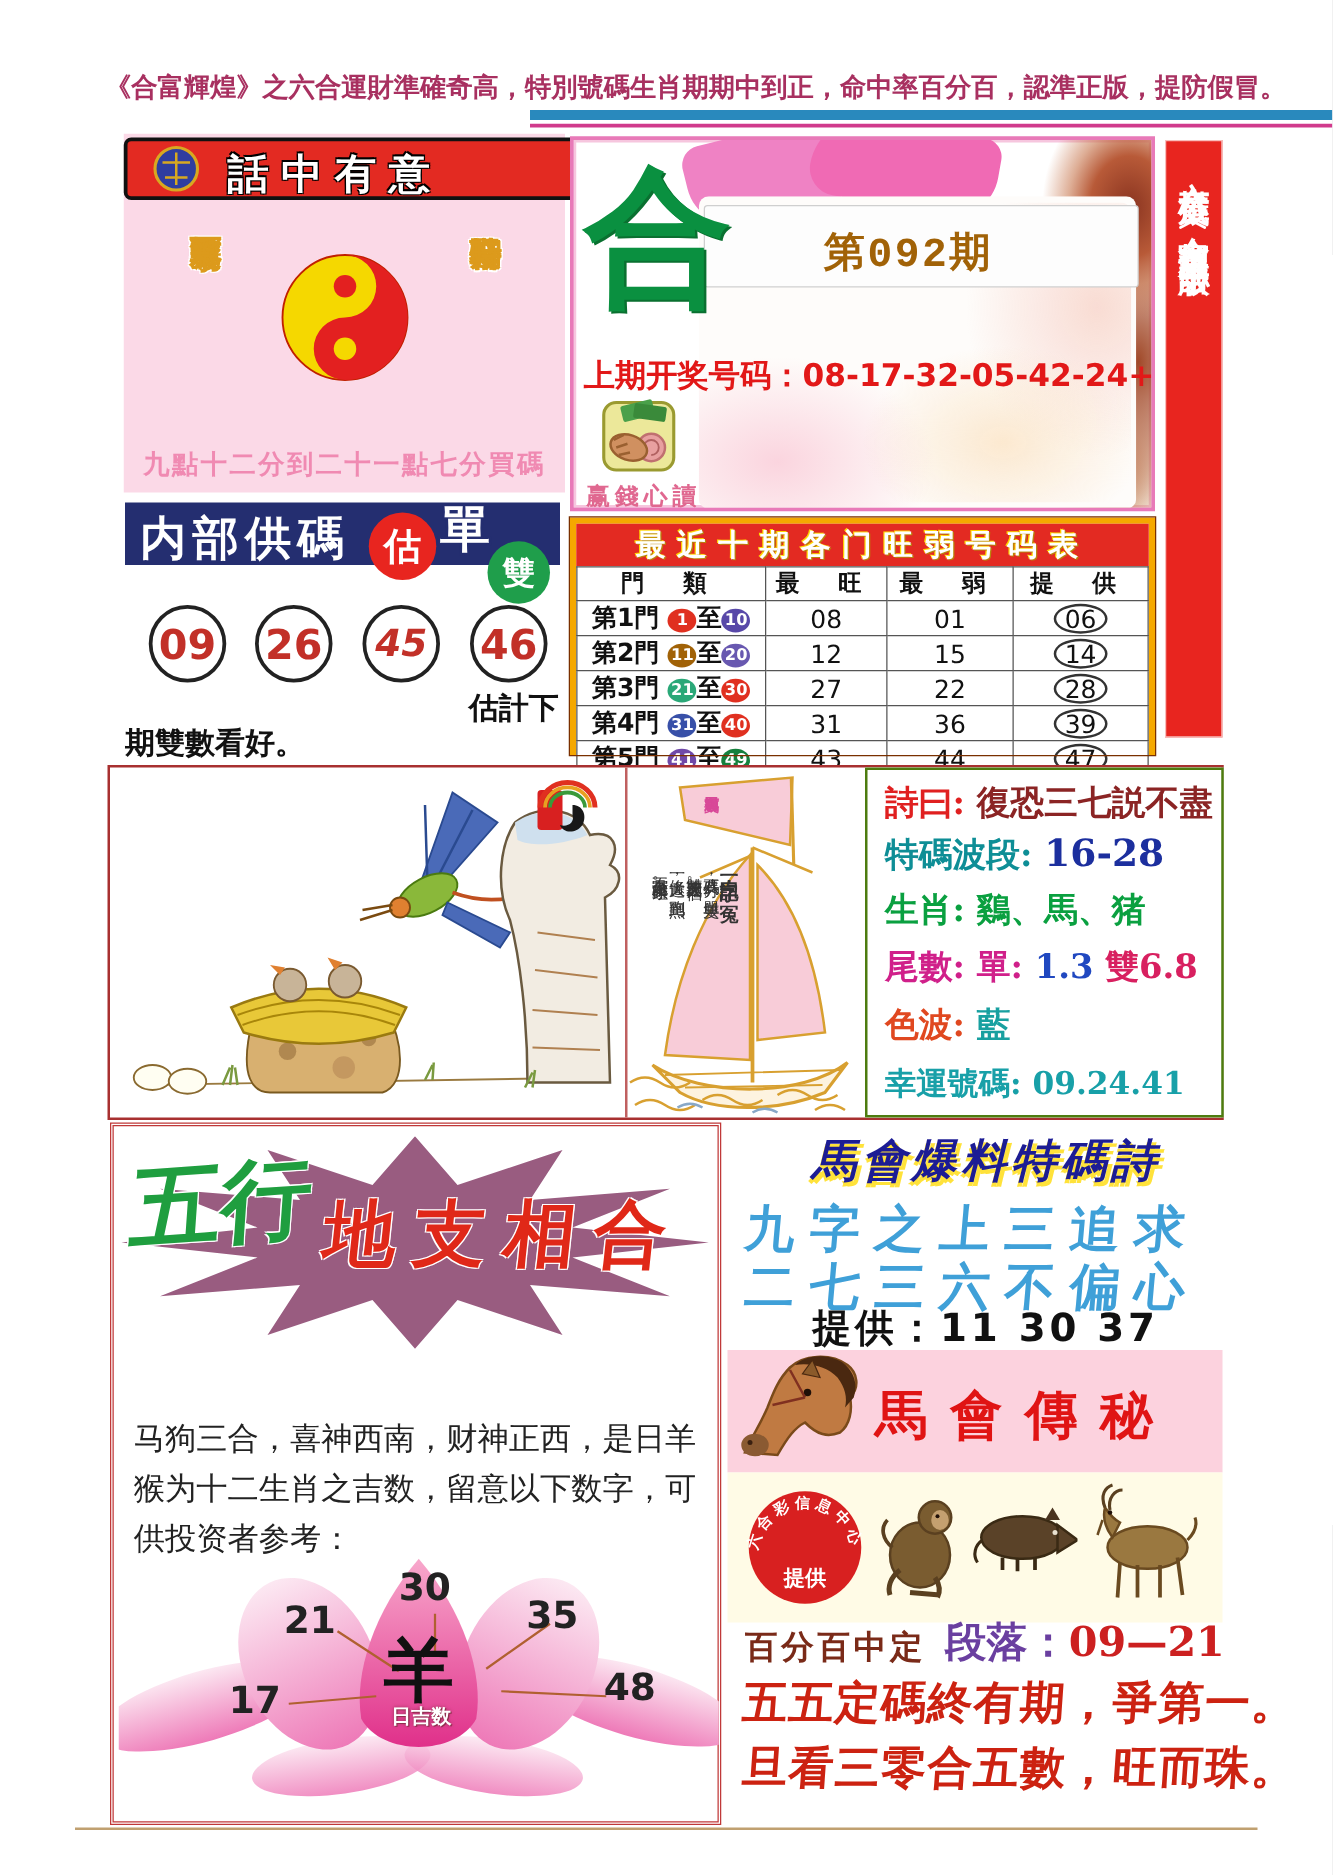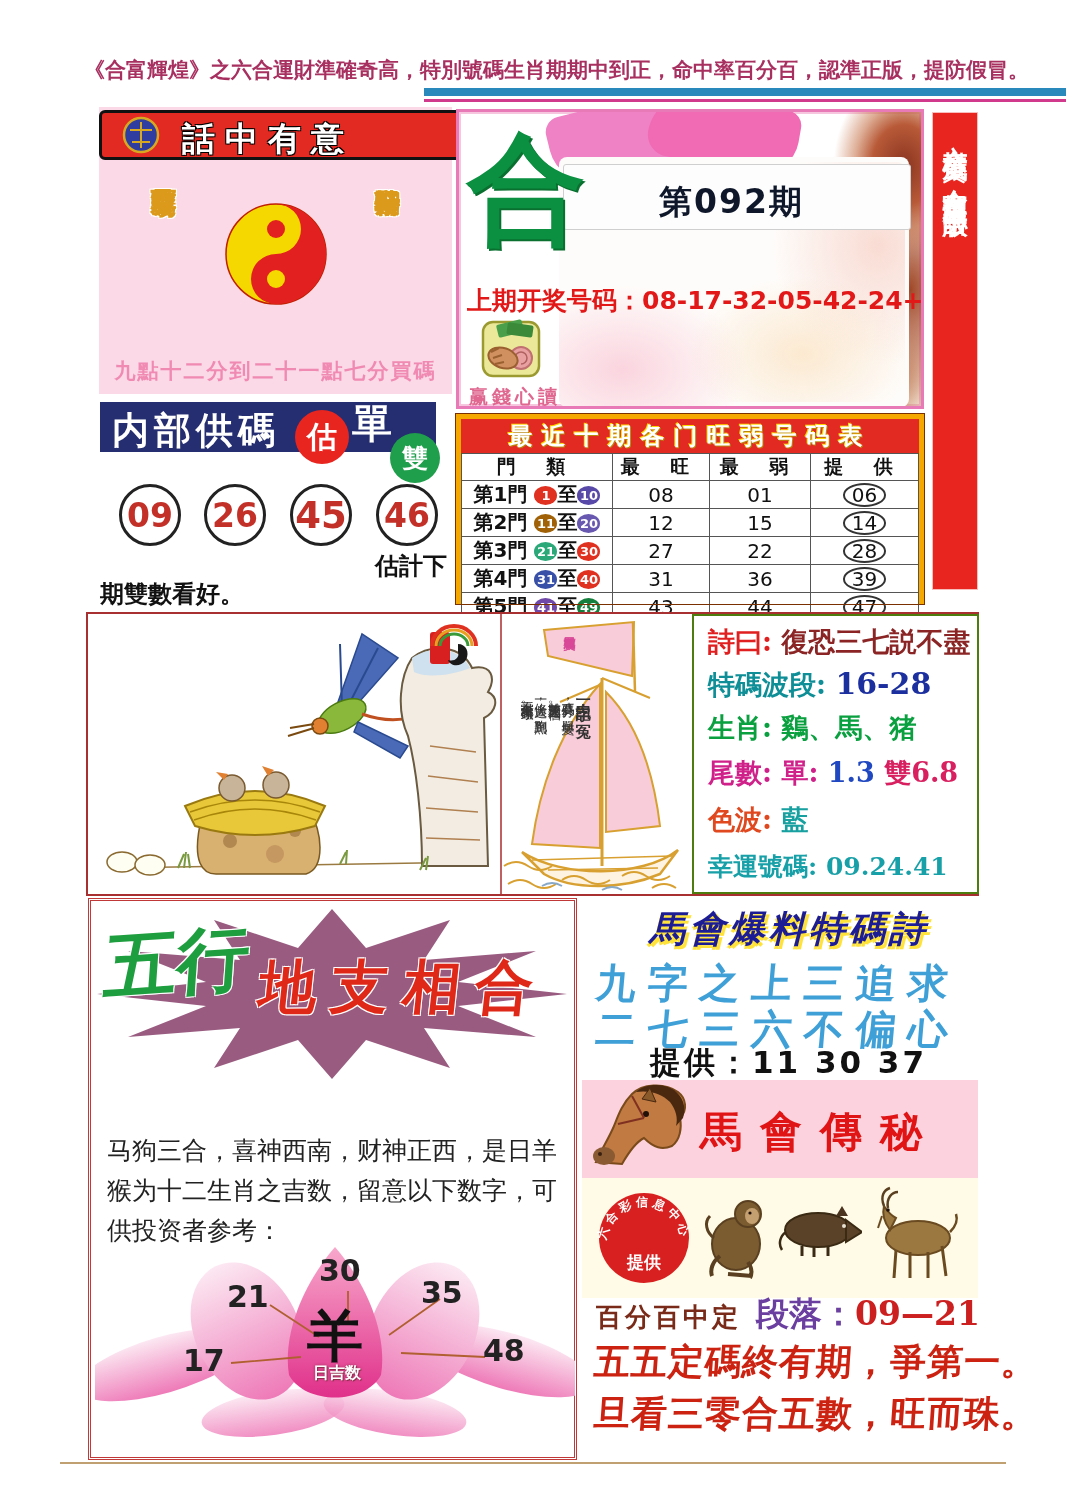--- a/index.html
+++ b/index.html
@@ -44,52 +44,52 @@
     <div class="abs vtext ow" style="left:272px;top:62px;height:200px;font-size:26px;font-weight:bold;color:#dc9a1c;">特聊今期緊合時</div>
     <svg class="abs" style="left:124px;top:94px;" width="106" height="106" viewBox="0 0 106 106">
       <circle cx="53" cy="53" r="50" fill="#f5d800" stroke="#c02000" stroke-width="1.5"></circle>
       <path d="M53,3 A50,50 0 0 1 53,103 A25,25 0 0 1 53,53 A25,25 0 0 0 53,3 Z" fill="#e32020"></path>
       <circle cx="53" cy="28" r="9" fill="#e32020"></circle>
       <circle cx="53" cy="78" r="9" fill="#f5d800"></circle>
     </svg>
     <div class="abs" style="left:0px;top:250px;width:353px;text-align:center;font-size:21px;font-weight:bold;color:#f08ab2;letter-spacing:2px;">九點十二分到二十一點七分買碼</div>
   </div>
 
-  <div class="abs" style="left: 100px; top: 402px; width: 336px; height: 50px; background-color: rgb(36, 46, 112);">
+  <div class="abs" style="left: 100px; top: 402px; width: 336px; height: 50px; background-color: rgb(36, 46, 112); padding-left: 12px;">
     <div class="abs" style="left:12px;top:4px;font-size:37px;font-weight:bold;color:#fff;letter-spacing:5px;white-space:nowrap;">内部供碼</div>
   </div>
   <div class="abs" style="left: 295px; top: 410px; width: 54px; height: 54px; border-radius: 50%; display: flex; align-items: center; justify-content: center; background-color: rgb(232, 37, 31);">
     <span style="color:#fff;font-size:30px;font-weight:bold;">估</span>
   </div>
   <div class="abs" style="left:352px;top:396px;font-size:40px;font-weight:bold;color:#fff;text-shadow:-2px -2px 0 #242e70,2px -2px 0 #242e70,-2px 2px 0 #242e70,2px 2px 0 #242e70;">單</div>
   <div class="abs" style="left: 390px; top: 433px; width: 50px; height: 50px; border-radius: 50%; display: flex; align-items: center; justify-content: center; background-color: rgb(31, 158, 75);">
     <span style="color:#fff;font-size:26px;font-weight:bold;">雙</span>
   </div>
   <div class="abs circle-num" style="left:119px;top:484px;width:56px;height:56px;font-size:33px;">09</div>
   <div class="abs circle-num" style="left:204px;top:484px;width:56px;height:56px;font-size:33px;">26</div>
-  <div class="abs circle-num" style="left:290px;top:484px;width:56px;height:56px;font-size:37px;">45</div>
+  <div class="abs circle-num" style="left:290px;top:484px;width:56px;height:56px;font-size:30px;font-style:italic;">45</div>
   <div class="abs circle-num" style="left:376px;top:484px;width:56px;height:56px;font-size:33px;">46</div>
   <div class="abs" style="left:375px;top:550px;font-size:24px;font-weight:bold;color:#111;">估計下</div>
   <div class="abs" style="left:100px;top:578px;font-size:24px;font-weight:bold;color:#111;">期雙數看好。</div>
 
   <div class="abs" style="left:456px;top:109px;width:468px;height:300px;background:#fff;border:3px solid #e87ab8;box-shadow:inset 0 0 0 2px #f6c6de;box-sizing:border-box;overflow:hidden;">
     <div class="abs" style="left:90px;top:-8px;width:130px;height:70px;background:#ef82c4;border-radius:20px 60px 30px 50px;transform:rotate(-14deg);"></div>
     <div class="abs" style="left:190px;top:-12px;width:150px;height:66px;background:#f06ab4;border-radius:60px 20px 50px 30px;transform:rotate(10deg);"></div>
     <div class="abs" style="left:330px;top:0px;width:135px;height:296px;background:
            radial-gradient(70px 90px at 85% 18%, #8a3420 0%, #b85a38 45%, rgba(200,120,80,.6) 70%, transparent 100%),
            radial-gradient(60px 120px at 90% 60%, #a04828 0%, rgba(180,100,70,.5) 60%, transparent 100%),
            radial-gradient(50px 70px at 75% 90%, #c07848 0%, rgba(200,140,90,.4) 60%, transparent 100%);"></div>
     <div class="abs" style="left:100px;top:45px;width:350px;height:250px;border-radius:8px;background:
            #fefcfa radial-gradient(180px 120px at 18% 85%, rgba(248,180,200,.55), transparent 70%);"></div>
     <div class="abs" style="left:104px;top:50px;width:342px;height:240px;border-radius:8px;background:
            radial-gradient(160px 110px at 70% 80%, rgba(250,220,180,.6), transparent 70%),
            radial-gradient(140px 160px at 92% 35%, rgba(240,160,140,.35), transparent 75%);"></div>
     <div class="abs" style="left:104px;top:52px;width:346px;height:64px;background:#fdfdfd;border:1px solid #cfcfcf;border-radius:3px;"></div>
     <div class="abs" style="left:8px;top:18px;font-size:118px;font-weight:900;color:#0a9040;text-shadow:2px 2px 0 #0a7030;line-height:1;">合</div>
-    <div class="abs" style="left:200px;top:68px;font-size:33px;font-weight:bold;color:#0f172a;letter-spacing:2px;">第092期</div>
+    <div class="abs" style="left:200px;top:68px;font-size:33px;font-weight:bold;color:#a16207;letter-spacing:2px;font-family:Liberation Mono, monospace;">第092期</div>
     <div class="abs" style="left:8px;top:172px;font-size:25px;font-weight:bold;color:#e21818;white-space:nowrap;">
       <span>上期开奖号码：</span><span>08-17-32-05-42-24+37</span>
     </div>
     <svg class="abs" style="left:22px;top:206px;" width="60" height="62" viewBox="0 0 60 62">
       <rect x="2" y="4" width="56" height="54" rx="10" fill="#ece89a" stroke="#9a9a30" stroke-width="2.5"></rect>
       <rect x="16" y="4" width="26" height="13" rx="2" fill="#4aa04a" transform="rotate(-14 29 10)"></rect>
       <rect x="26" y="6" width="26" height="12" rx="2" fill="#3a8a3a" transform="rotate(8 39 12)"></rect>
       <circle cx="40" cy="40" r="11" fill="#e8a0a0" stroke="#c07070" stroke-width="2"></circle>
       <path d="M40,40 m-6,0 a6,6 0 1 1 6,6" fill="none" stroke="#b06060" stroke-width="1.5"></path>
       <ellipse cx="22" cy="40" rx="15" ry="10" fill="#d09060" stroke="#9a6030" stroke-width="2" transform="rotate(18 22 40)"></ellipse>

